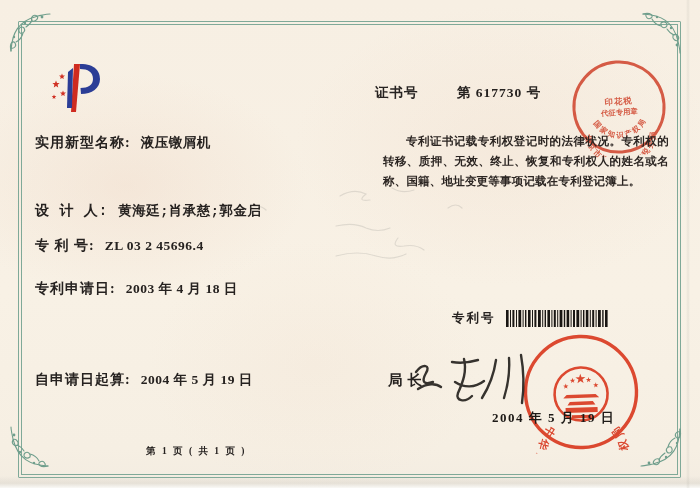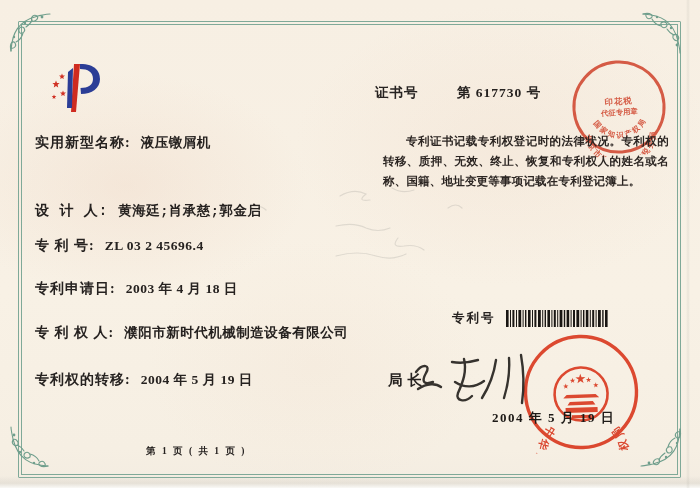--- a/index.html
+++ b/index.html
@@ -148,26 +148,22 @@
     <span class="field-value">黄海廷;肖承慈;郭金启</span>
   </div>
   <div class="field-row row-2">
     <span class="field-label">专 利 号:</span>
     <span class="field-value">ZL 03 2 45696.4</span>
   </div>
   <div class="field-row row-3">
     <span class="field-label">专利申请日:</span>
     <span class="field-value">2003 年 4 月 18 日</span>
   </div>
-  <div class="field-row row-4">
-    <span class="field-label">专 利 权 人:</span>
-    <span class="field-value">濮阳市新时代机械制造设备有限公司</span>
-  </div>
   <div class="field-row row-5">
-    <span class="field-label">专利权的转移:</span>
+    <span class="field-label">自申请日起算:</span>
     <span class="field-value">2004 年 5 月 19 日</span>
   </div>
 
   <div class="body-text">
     <p>专利证书记载专利权登记时的法律状况。专利权的转移、质押、无效、终止、恢复和专利权人的姓名或名称、国籍、地址变更等事项记载在专利登记簿上。</p>
   </div>
 
   <div class="patno-row">
     <span class="patno-label">专利号</span>
     <svg class="barcode" viewBox="0 0 102 17" fill="#191613">

